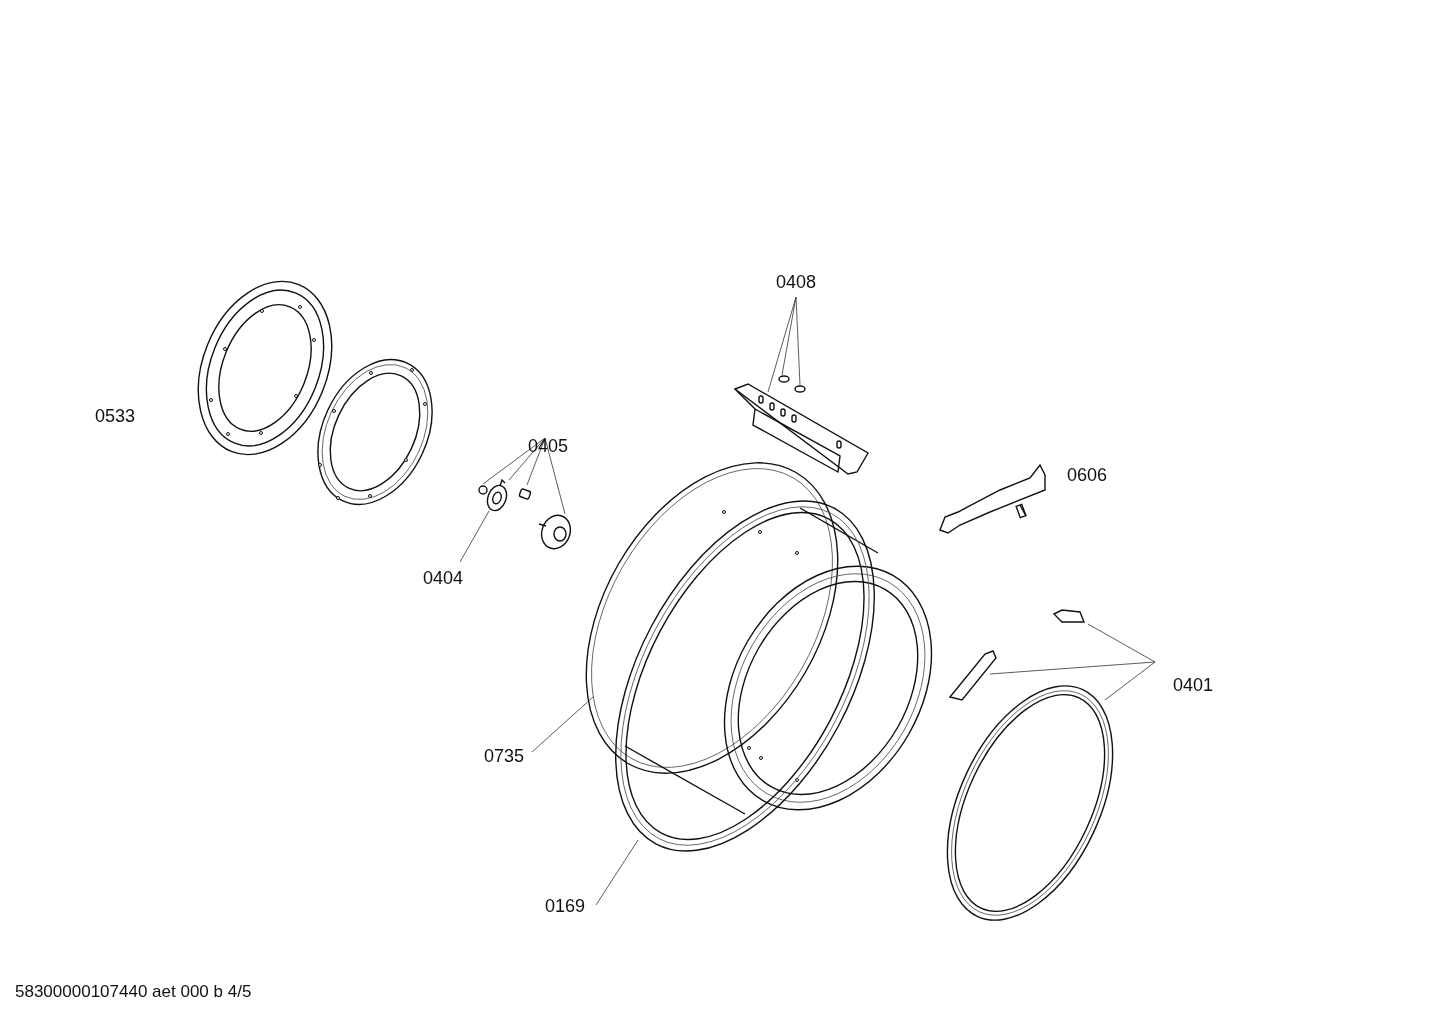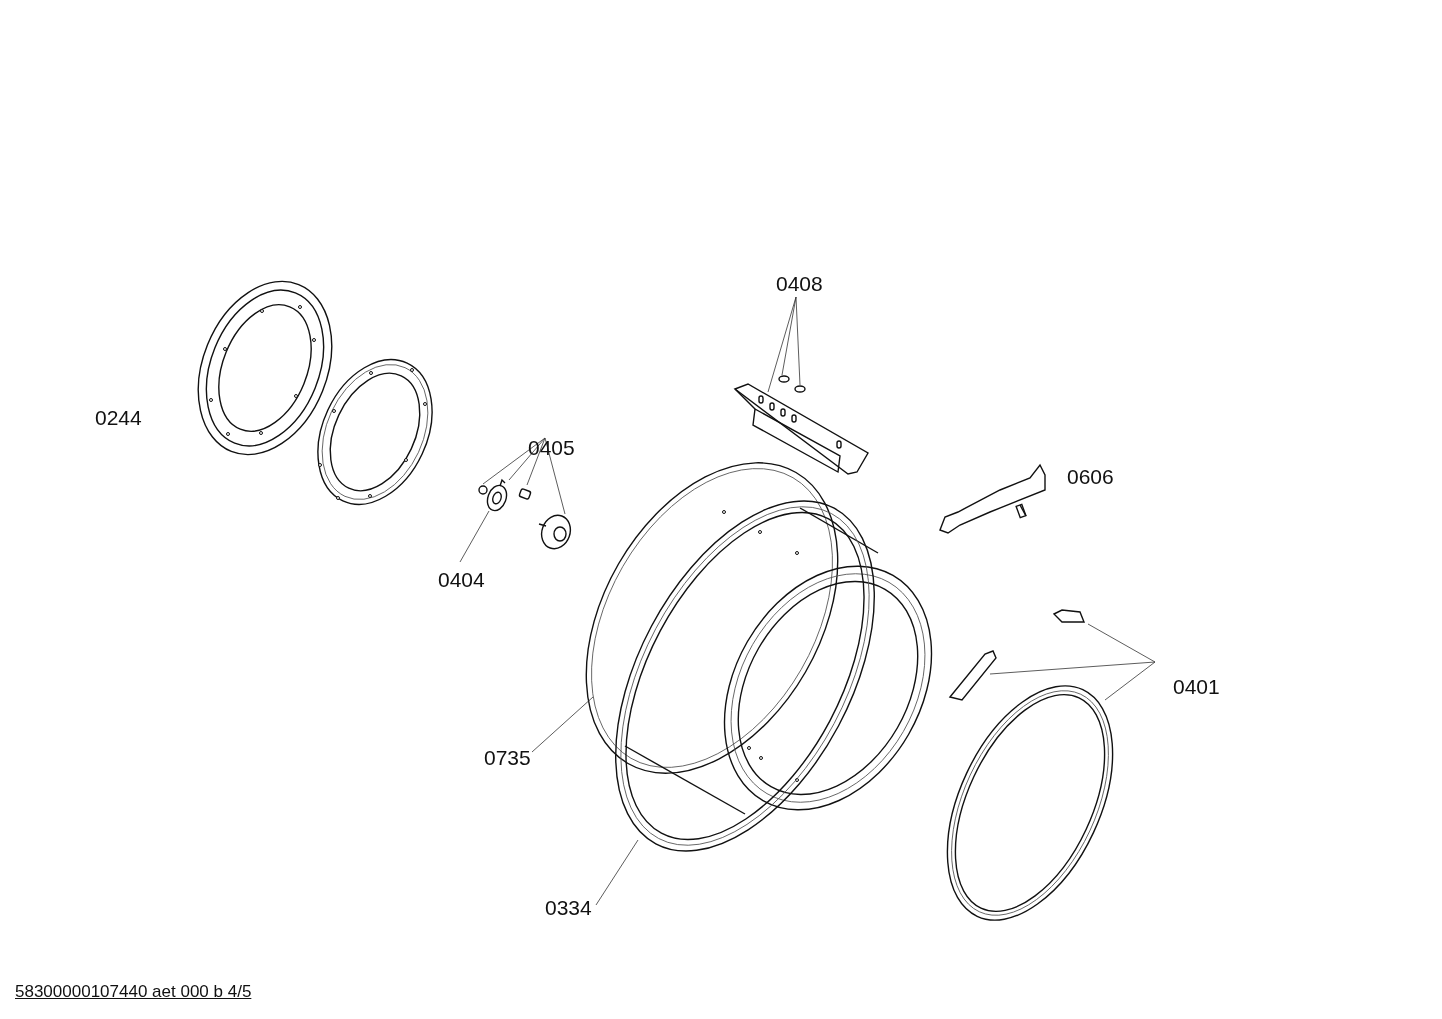--- a/index.html
+++ b/index.html
@@ -1,20 +1,20 @@
 <!DOCTYPE html>
 <html><head>
 <meta charset="utf-8">
 <style>
   html, body { margin:0; padding:0; background:#ffffff; }
   body { width:1442px; height:1019px; position:relative; overflow:hidden;
          font-family:"Liberation Sans", sans-serif; }
   svg.drawing { position:absolute; left:0; top:0; }
-  .lbl { position:absolute; font-size:21px; color:#111; line-height:1; white-space:nowrap; }
-  .footer { position:absolute; left:15px; top:982px; font-size:17px; color:#111;text-decoration:underline; }
+  .lbl { position:absolute; font-size:18px; color:#111; line-height:1; white-space:nowrap; }
+  .footer { position:absolute; left:15px; top:982px; font-size:17px; color:#111; }
   .part { fill:none; stroke:#111; stroke-width:1.4; }
   .thin { fill:none; stroke:#555; stroke-width:0.8; }
   .leader { fill:none; stroke:#333; stroke-width:0.8; }
   .hole { fill:#fff; stroke:#111; stroke-width:1; }
 </style>
 </head>
 <body>
 
 <svg class="drawing" width="1442" height="1019" viewBox="0 0 1442 1019">
 
@@ -129,21 +129,21 @@
     <ellipse class="part" cx="1030" cy="803" rx="62" ry="116" transform="rotate(25 1030 803)"></ellipse>
   </g>
   <g>
     <line class="leader" x1="1155" y1="662" x2="1088" y2="624"></line>
     <line class="leader" x1="1155" y1="662" x2="990" y2="674"></line>
     <line class="leader" x1="1155" y1="662" x2="1105" y2="700"></line>
   </g>
 </svg>
 
 <div class="lbl" style="left:1173px;top:676px">0401</div>
-<div class="lbl" style="left:545px;top:897px">0334</div>
+<div class="lbl" style="left:545px;top:897px">0169</div>
 <div class="lbl" style="left:484px;top:747px">0735</div>
-<div class="lbl" style="left:438px;top:569px">0404</div>
+<div class="lbl" style="left:423px;top:569px">0404</div>
 <div class="lbl" style="left:528px;top:437px">0405</div>
-<div class="lbl" style="left:95px;top:407px">0244</div>
+<div class="lbl" style="left:95px;top:407px">0533</div>
 <div class="lbl" style="left:1067px;top:466px">0606</div>
 <div class="lbl" style="left:776px;top:273px">0408</div>
 
 <div class="footer">58300000107440 aet 000 b 4/5</div>
 
 </body></html>

